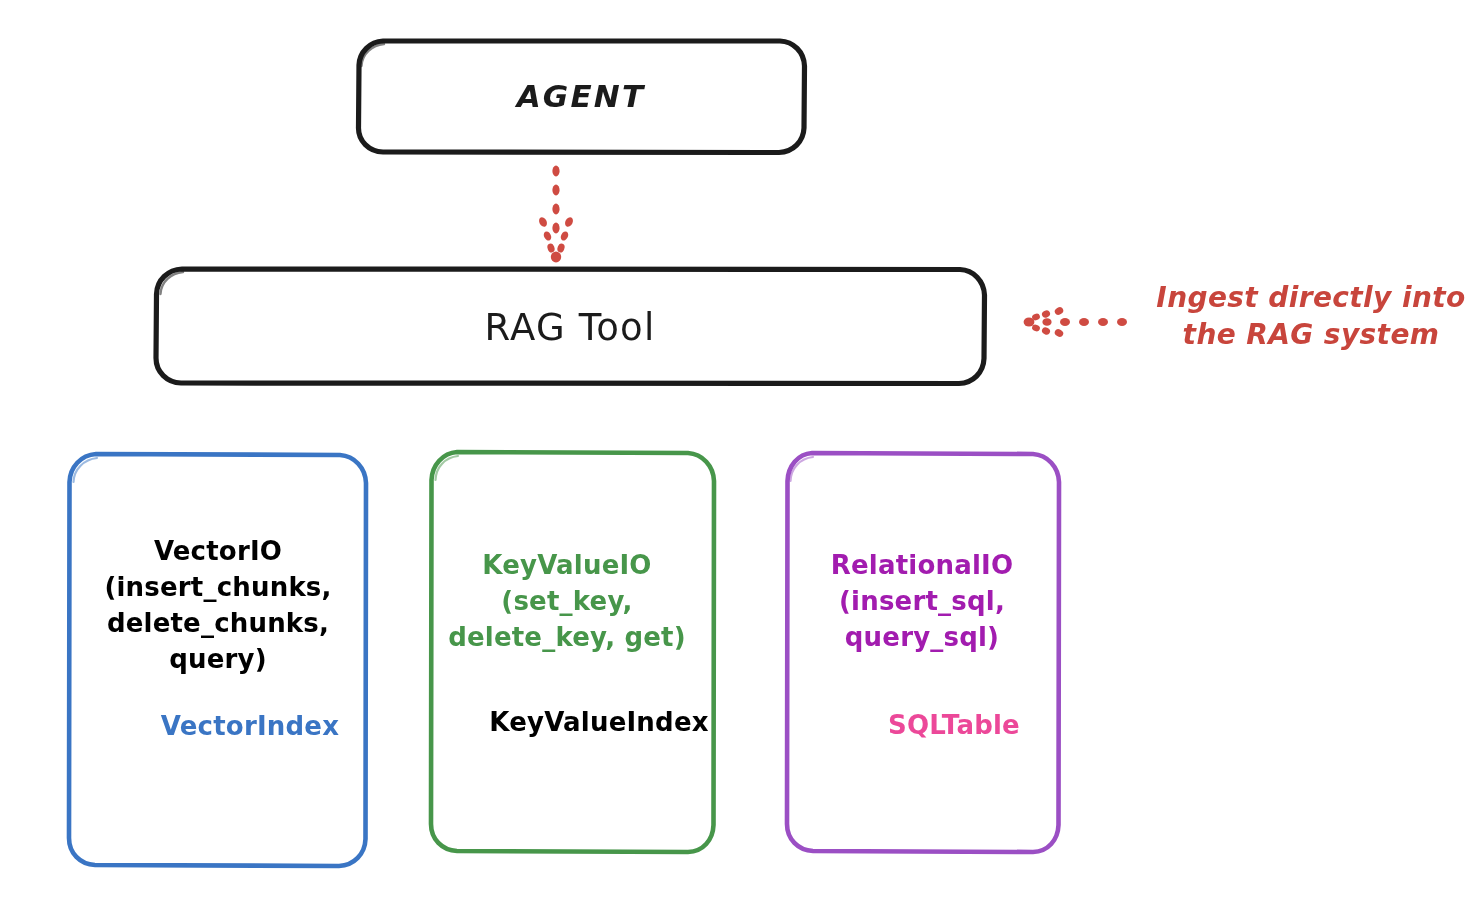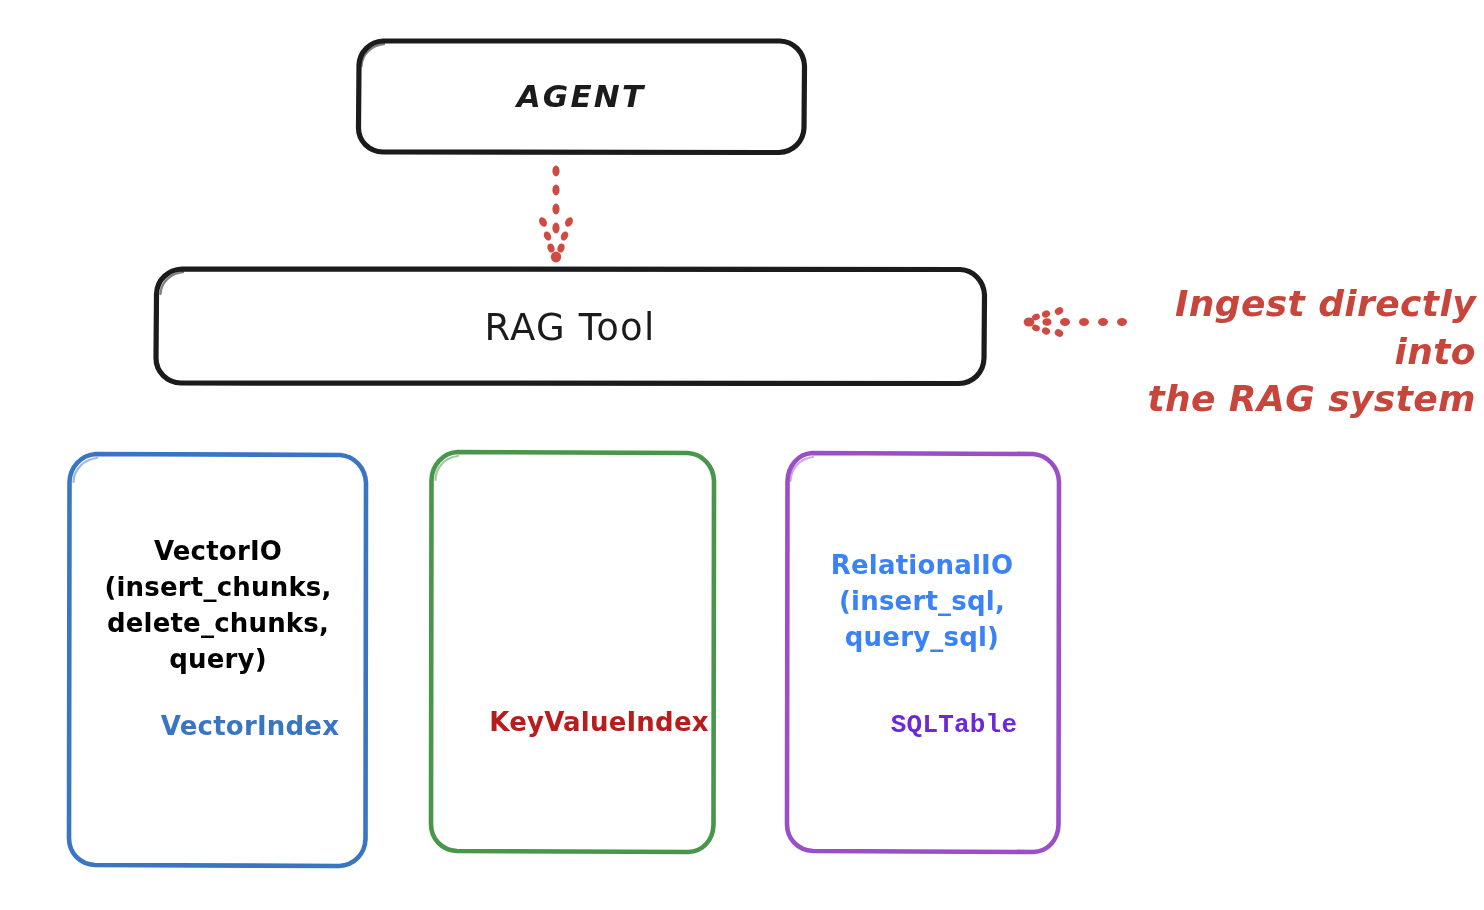--- a/index.html
+++ b/index.html
@@ -67,37 +67,37 @@
     font-weight: 700;
     letter-spacing: 0.2px;
     font-family: "DejaVu Sans", sans-serif;
     padding-left: 32px;
   }
   
   .vector-api   { left: 68px;  top: 534px; width: 300px; color: #000000; }
   .vector-index { left: 68px;  top: 710px; width: 300px; color: #3a75c4; }
   
   .kv-api       { left: 420px; top: 548px; width: 294px; color: #47964a; }
-  .kv-index     { left: 420px; top: 706px; width: 294px; color: #b91c1c; }
-  
-  .rel-api      { left: 776px; top: 548px; width: 292px; color: #3b82f6; }
-  .rel-index    { left: 776px; top: 709px; width: 292px; color: #6d28d9; font-family: Liberation Mono, monospace; }
+  .kv-index     { left: 420px; top: 706px; width: 294px; color: #000000; }
+  
+  .rel-api      { left: 776px; top: 548px; width: 292px; color: #a21caf; }
+  .rel-index    { left: 776px; top: 709px; width: 292px; color: #ec4899; }
 
   .annotation {
     position: absolute;
     left: 1146px;
     top: 280px;
     width: 330px;
     color: #c8453c;
-    font-size: 36px;
+    font-size: 28px;
     font-weight: 700;
     font-style: italic;
     line-height: 1.32;
     letter-spacing: 0.4px;
-    text-align: right;
+    text-align: center;
     white-space: pre-line;
     font-family: "DejaVu Sans", sans-serif;
     pointer-events: none;
   }
 
   
   .hit {
     position: absolute;
     background: transparent;
     border: 0;
@@ -212,20 +212,23 @@
   <div class="node-label agent-label">AGENT</div>
 
   <div class="node-label ragtool-label">RAG Tool</div>
 
   <div class="node-label leaf-label vector-api">VectorIO
 (insert_chunks,
 delete_chunks,
 query)</div>
   <div class="node-label leaf-sub vector-index">VectorIndex</div>
 
+  <div class="node-label leaf-label kv-api">KeyValueIO
+(set_key,
+delete_key, get)</div>
   <div class="node-label leaf-sub kv-index">KeyValueIndex</div>
 
   <div class="node-label leaf-label rel-api">RelationalIO
 (insert_sql,
 query_sql)</div>
   <div class="node-label leaf-sub rel-index">SQLTable</div>
 
   <div class="annotation">Ingest directly into
 the RAG system</div>
 

